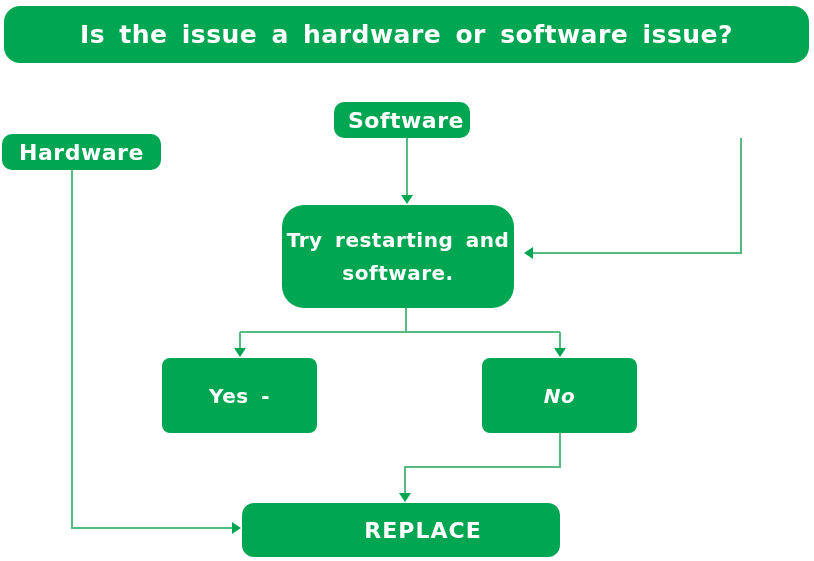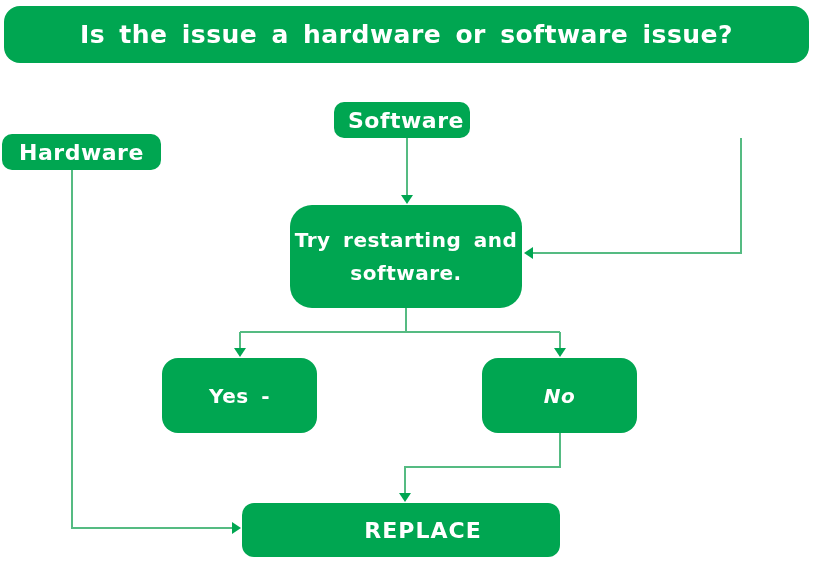--- a/index.html
+++ b/index.html
@@ -26,25 +26,25 @@
   }
   .banner{
     left:4px;top:6px;width:805px;height:57px;border-radius:16px;
     font-size:25px;
   }
   .small{height:36px;border-radius:10px;font-size:22px;}
   .hardware{left:2px;top:102px;width:159px;margin-top:32px;}
   .software{left:334px;top:102px;width:136px;padding-left:8px;}
   .notsure{left:667px;top:102px;width:147px;}
   .decision{
-    left:290px;top:205px;width:232px;height:103px;border-radius:22px;
+    left:282px;top:205px;width:232px;height:103px;border-radius:22px;
     font-size:20px;line-height:33px;
   }
   .outcome{
-    top:358px;width:155px;height:75px;border-radius:16px;
+    top:358px;width:155px;height:75px;border-radius:8px;
     font-size:20px;line-height:30px;
   }
   .yes{left:162px;}
   .no{left:482px;font-style:italic;}
   .replace{
     left:242px;top:503px;width:318px;height:54px;border-radius:12px;
     font-size:22px;letter-spacing:1px;padding-left:44px;
   }
   svg.connectors{position:absolute;left:0;top:0;width:814px;height:561px;pointer-events:none;}
   svg.connectors path{stroke:var(--line-green);stroke-width:2;fill:none;}

